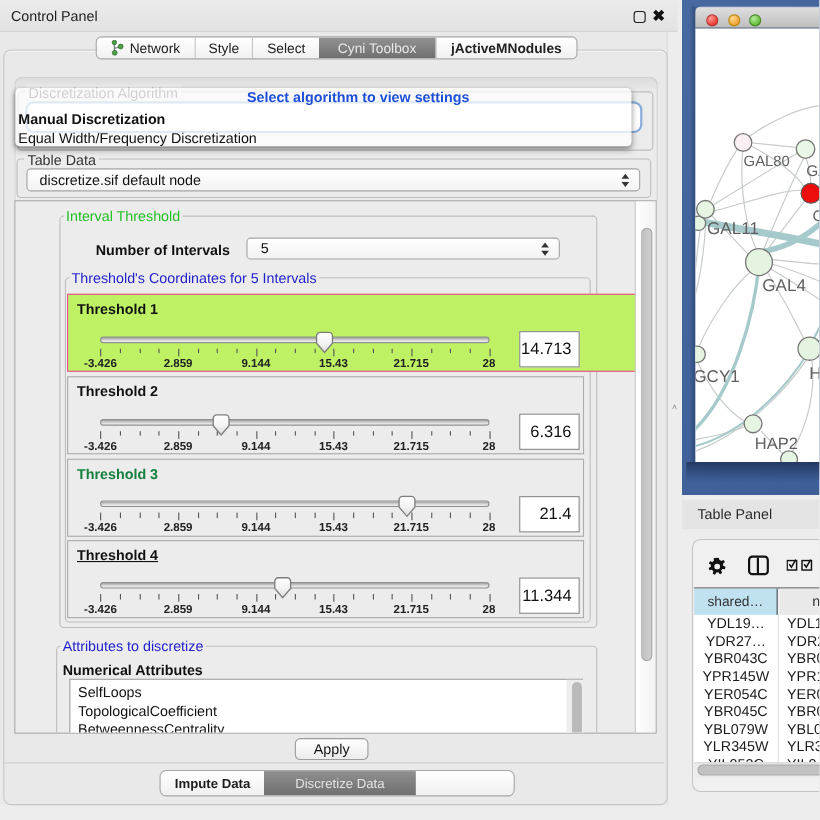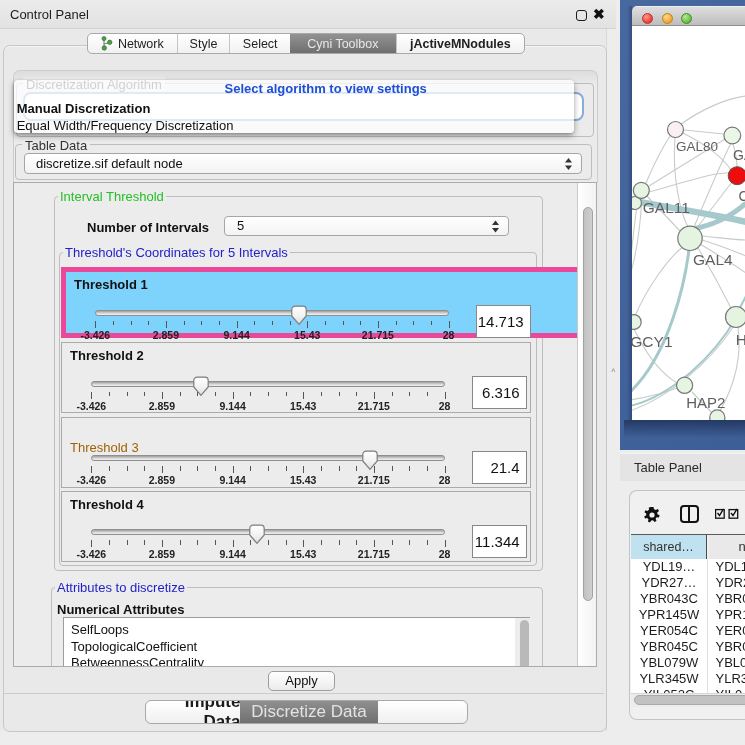--- a/index.html
+++ b/index.html
@@ -60,21 +60,21 @@
       <div class="abs" style="left:12px; top:1px; font-size:13px; color:#111;">5</div>
       <svg class="abs" style="right:8px; top:3px;" width="9" height="13" viewBox="0 0 9 13">
         <path d="M4.5 0.5 L8 5 L1 5 Z" fill="#333"></path>
         <path d="M4.5 12.5 L8 8 L1 8 Z" fill="#333"></path>
       </svg>
     </div>
 
     <div class="abs" style="left:45px; top:69px; width:478px; height:314px; border:1px solid #bdbdbd; border-radius:4px;"></div>
     <div class="abs" style="left:49px; top:62px; font-size:13px; color:#2222cc; background:#ececec; padding:0 2px;">Threshold's Coordinates for 5 Intervals</div>
     <div id="thresholds">
-        <div class="abs" style="left:47px; top:84px; width:532px; height:71px; border:5px solid #ec4899; background:#7dd3fc;">
+        <div class="abs" style="left:47px; top:84px; width:532px; height:71px; border:1px solid #ec4899; background:#bef264;">
           <div class="abs" style="left:8px; top:5px; font-size:13px; font-weight:bold; color:#111;">Threshold 1</div>
           <div class="abs" style="left:29px; top:37.5px; width:354px; height:6px; border:1px solid #8f8f8f; border-radius:3px; background:linear-gradient(#9e9e9e,#d6d6d6 55%,#f2f2f2);"></div>
           <div class="abs" style="left:29.3px; top:48.5px; width:1px; height:7px; background:#555;"></div>
           <div class="abs" style="left:47.0px; top:48.5px; width:1px; height:4.5px; background:#555;"></div>
           <div class="abs" style="left:64.6px; top:48.5px; width:1px; height:4.5px; background:#555;"></div>
           <div class="abs" style="left:82.3px; top:48.5px; width:1px; height:4.5px; background:#555;"></div>
           <div class="abs" style="left:99.9px; top:48.5px; width:1px; height:7px; background:#555;"></div>
           <div class="abs" style="left:117.6px; top:48.5px; width:1px; height:4.5px; background:#555;"></div>
           <div class="abs" style="left:135.3px; top:48.5px; width:1px; height:4.5px; background:#555;"></div>
           <div class="abs" style="left:152.9px; top:48.5px; width:1px; height:4.5px; background:#555;"></div>
@@ -145,21 +145,21 @@
                 <stop offset="0" stop-color="#ffffff"></stop>
                 <stop offset="0.55" stop-color="#f2f2f2"></stop>
                 <stop offset="1" stop-color="#dcdcdc"></stop>
               </linearGradient>
             </defs>
             <path d="M5 1.2 L13 1.2 A3.2 3.2 0 0 1 16.2 4.4 L16.2 11 L9 19.4 L1.8 11 L1.8 4.4 A3.2 3.2 0 0 1 5 1.2 Z" fill="url(#thg1)" stroke="#7d7d7d" stroke-width="1.2"></path>
           </svg>
           <div class="abs" style="left:409.6px; top:33px; width:55px; height:33px; background:#fff; border:1.4px solid #888; font-size:15px; color:#111; text-align:right; line-height:31px; padding-right:6px;">6.316</div>
         </div>
         <div class="abs" style="left:47px; top:233.5px; width:470px; height:71px; border:1px solid #ababab; background:#ececec;">
-          <div class="abs" style="left:8px; top:22px; font-size:13px; font-weight:normal; color:#a16207;">Threshold 3</div>
+          <div class="abs" style="left:8px; top:5px; font-size:13px; font-weight:bold; color:#15803d;">Threshold 3</div>
           <div class="abs" style="left:29px; top:37.5px; width:354px; height:6px; border:1px solid #8f8f8f; border-radius:3px; background:linear-gradient(#9e9e9e,#d6d6d6 55%,#f2f2f2);"></div>
           <div class="abs" style="left:29.3px; top:48.5px; width:1px; height:7px; background:#555;"></div>
           <div class="abs" style="left:47.0px; top:48.5px; width:1px; height:4.5px; background:#555;"></div>
           <div class="abs" style="left:64.6px; top:48.5px; width:1px; height:4.5px; background:#555;"></div>
           <div class="abs" style="left:82.3px; top:48.5px; width:1px; height:4.5px; background:#555;"></div>
           <div class="abs" style="left:99.9px; top:48.5px; width:1px; height:7px; background:#555;"></div>
           <div class="abs" style="left:117.6px; top:48.5px; width:1px; height:4.5px; background:#555;"></div>
           <div class="abs" style="left:135.3px; top:48.5px; width:1px; height:4.5px; background:#555;"></div>
           <div class="abs" style="left:152.9px; top:48.5px; width:1px; height:4.5px; background:#555;"></div>
           <div class="abs" style="left:170.6px; top:48.5px; width:1px; height:7px; background:#555;"></div>
@@ -187,21 +187,21 @@
                 <stop offset="0" stop-color="#ffffff"></stop>
                 <stop offset="0.55" stop-color="#f2f2f2"></stop>
                 <stop offset="1" stop-color="#dcdcdc"></stop>
               </linearGradient>
             </defs>
             <path d="M5 1.2 L13 1.2 A3.2 3.2 0 0 1 16.2 4.4 L16.2 11 L9 19.4 L1.8 11 L1.8 4.4 A3.2 3.2 0 0 1 5 1.2 Z" fill="url(#thg2)" stroke="#7d7d7d" stroke-width="1.2"></path>
           </svg>
           <div class="abs" style="left:409.6px; top:33px; width:55px; height:33px; background:#fff; border:1.4px solid #888; font-size:15px; color:#111; text-align:right; line-height:31px; padding-right:6px;">21.4</div>
         </div>
         <div class="abs" style="left:47px; top:307.5px; width:470px; height:71px; border:1px solid #ababab; background:#ececec;">
-          <div class="abs" style="left:8px; top:5px; font-size:13px; font-weight:bold; color:#111;">Threshold 4</div>
+          <div class="abs" style="left:8px; top:5px; font-size:13px; font-weight:bold; color:#111;text-decoration:underline;">Threshold 4</div>
           <div class="abs" style="left:29px; top:37.5px; width:354px; height:6px; border:1px solid #8f8f8f; border-radius:3px; background:linear-gradient(#9e9e9e,#d6d6d6 55%,#f2f2f2);"></div>
           <div class="abs" style="left:29.3px; top:48.5px; width:1px; height:7px; background:#555;"></div>
           <div class="abs" style="left:47.0px; top:48.5px; width:1px; height:4.5px; background:#555;"></div>
           <div class="abs" style="left:64.6px; top:48.5px; width:1px; height:4.5px; background:#555;"></div>
           <div class="abs" style="left:82.3px; top:48.5px; width:1px; height:4.5px; background:#555;"></div>
           <div class="abs" style="left:99.9px; top:48.5px; width:1px; height:7px; background:#555;"></div>
           <div class="abs" style="left:117.6px; top:48.5px; width:1px; height:4.5px; background:#555;"></div>
           <div class="abs" style="left:135.3px; top:48.5px; width:1px; height:4.5px; background:#555;"></div>
           <div class="abs" style="left:152.9px; top:48.5px; width:1px; height:4.5px; background:#555;"></div>
           <div class="abs" style="left:170.6px; top:48.5px; width:1px; height:7px; background:#555;"></div>
@@ -249,21 +249,21 @@
     </div>
 
     <div class="abs" style="left:563px; top:0; width:19px; height:483px; background:linear-gradient(90deg,#ffffff,#f2f2f2); border-left:1px solid #c9c9c9;"></div>
     <div class="abs" style="left:569px; top:24px; width:10px; height:394px; background:linear-gradient(90deg,#c2c2c2,#cfcfcf); border:1px solid #a2a2a2; border-radius:6px;"></div>
   </div>
 
   <div class="abs" style="left:268px; top:671px; width:67px; height:20px; background:linear-gradient(#ffffff,#ebebeb); border:1px solid #9d9d9d; border-radius:5px; font-size:13px; color:#111; text-align:center; line-height:18px;">Apply</div>
 
   <div class="abs" style="left:4px; top:693px; width:600px; height:1px; background:#cccccc;"></div>
 
-  <div class="abs" style="left:145px; top:700px; width:323px; height:24px; display:flex; border:1px solid #a8a8a8; border-radius:6px; overflow:hidden; background:linear-gradient(#ffffff,#f0f0f0); font-size:17px; color:#1c1c1c;text-align:right;">
+  <div class="abs" style="left:145px; top:700px; width:323px; height:24px; display:flex; border:1px solid #a8a8a8; border-radius:6px; overflow:hidden; background:linear-gradient(#ffffff,#f0f0f0); font-size:12px; color:#1c1c1c;text-align:right;">
     <div style="width:95px; display:flex; align-items:center; justify-content:center; font-weight:bold;">Impute Data</div>
     <div style="width:138px; display:flex; align-items:center; justify-content:center; background:linear-gradient(#8f8f8f,#707070); color:#e3e3e3;">Discretize Data</div>
     <div style="width:90px; display:flex; align-items:center; justify-content:center; border-left:1px solid #c6c6c6; font-weight:bold;margin-top:40px;">Infer Network</div>
   </div>
 </div>
 
 <div class="abs" style="left:620px; top:0; width:125px; height:450px; background:linear-gradient(135deg,#48699f,#3d5e97);"></div>
 
 <div class="abs" style="left:624px; top:420px; width:121px; height:18px; background:linear-gradient(rgba(15,25,55,0.55),rgba(15,25,55,0));"></div>
 <div class="abs" style="left:627px; top:6px; width:5px; height:414px; background:linear-gradient(90deg,rgba(10,20,50,0),rgba(10,20,50,0.3));"></div>

